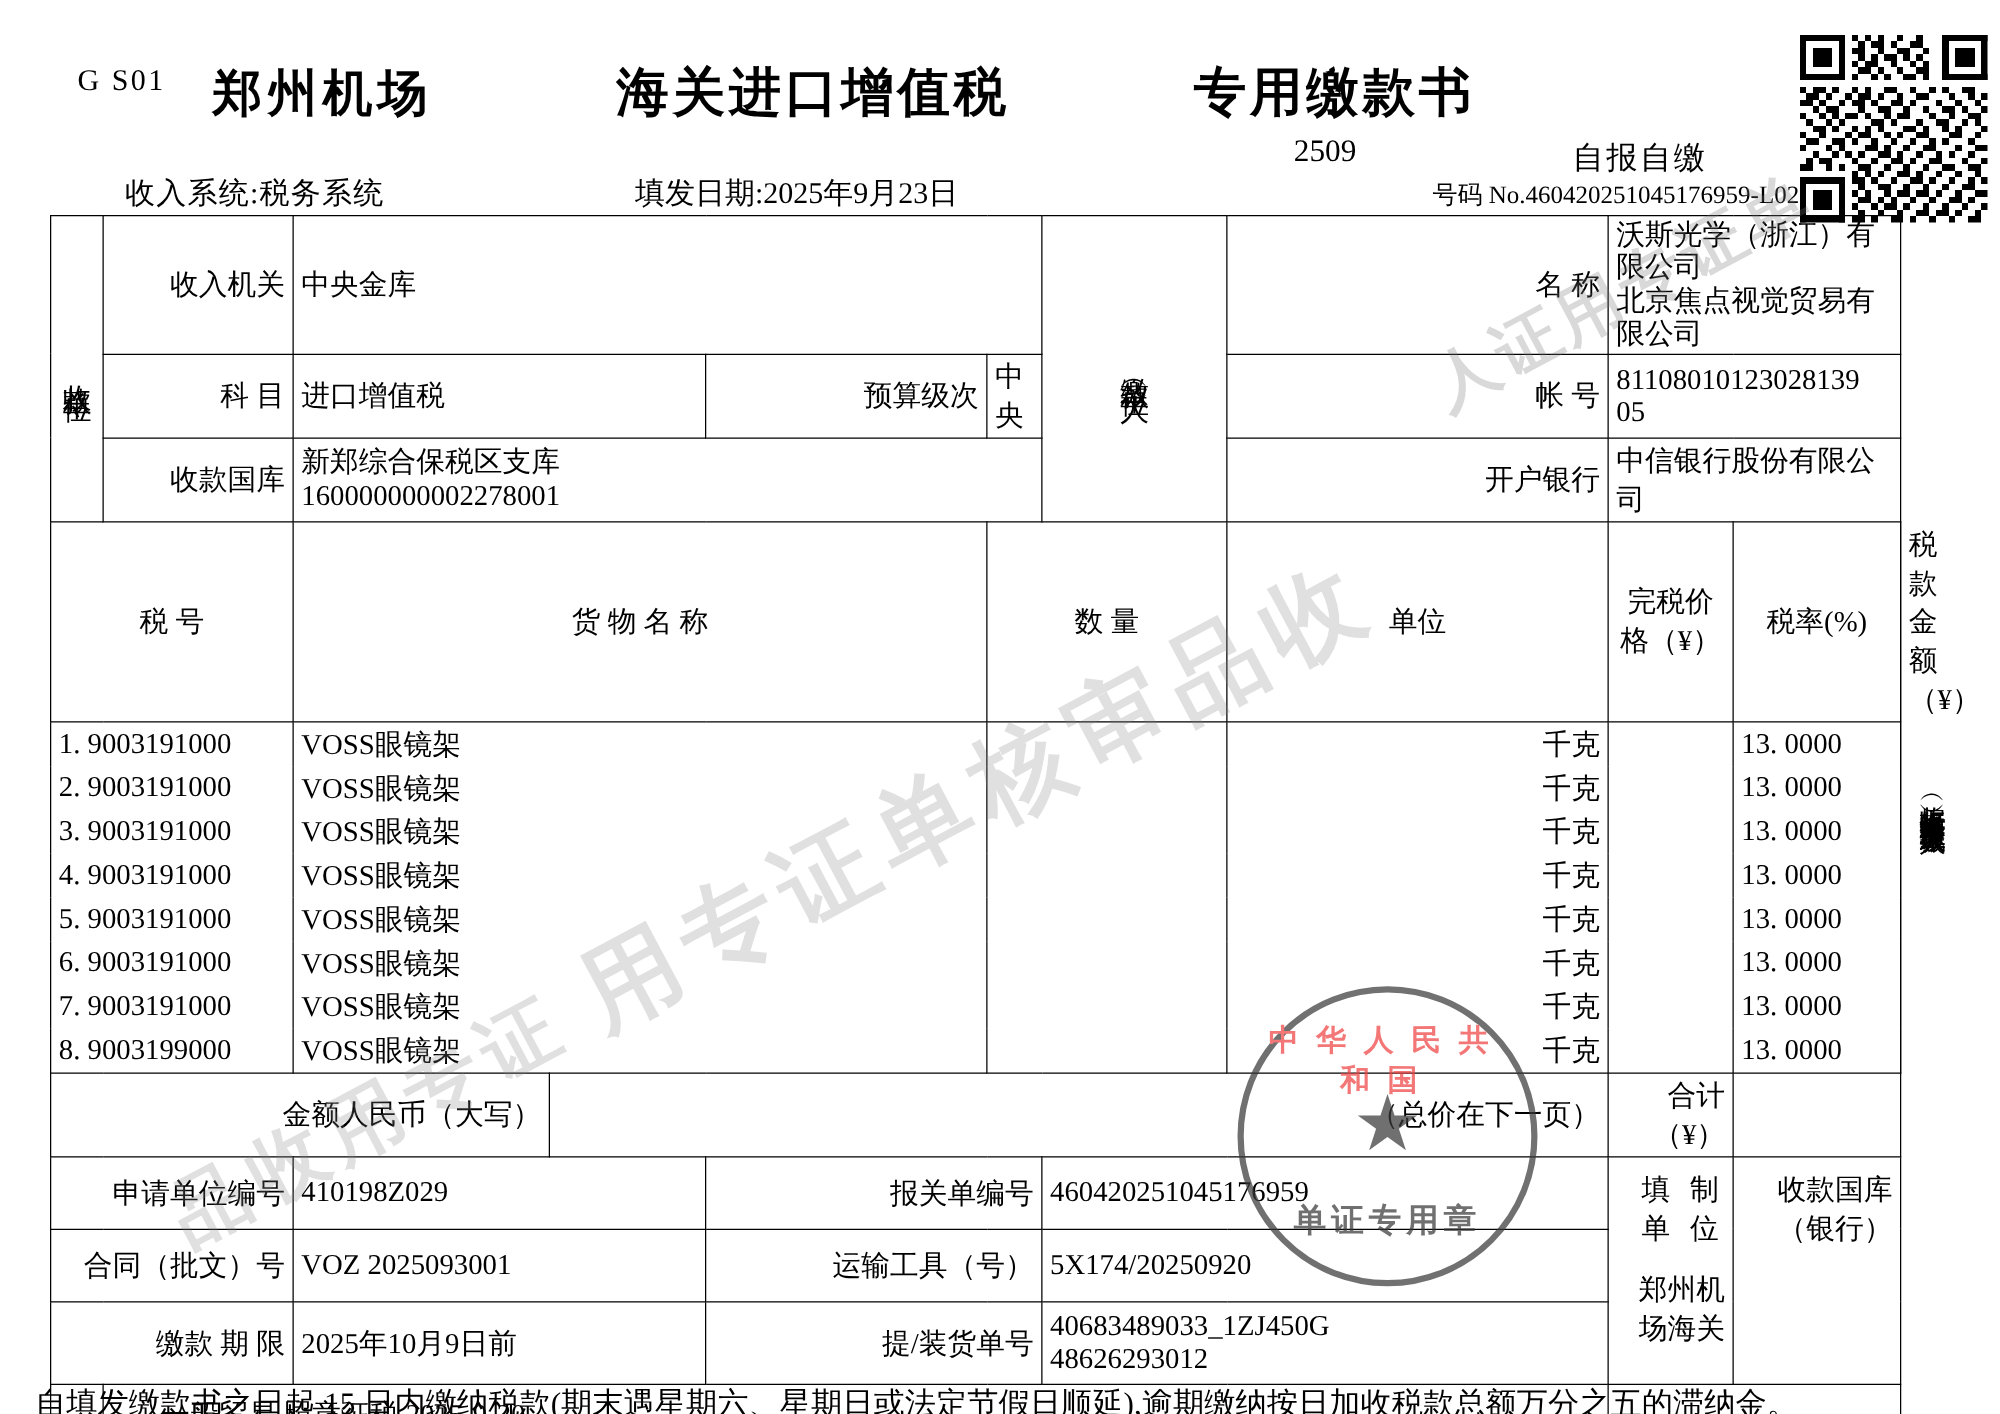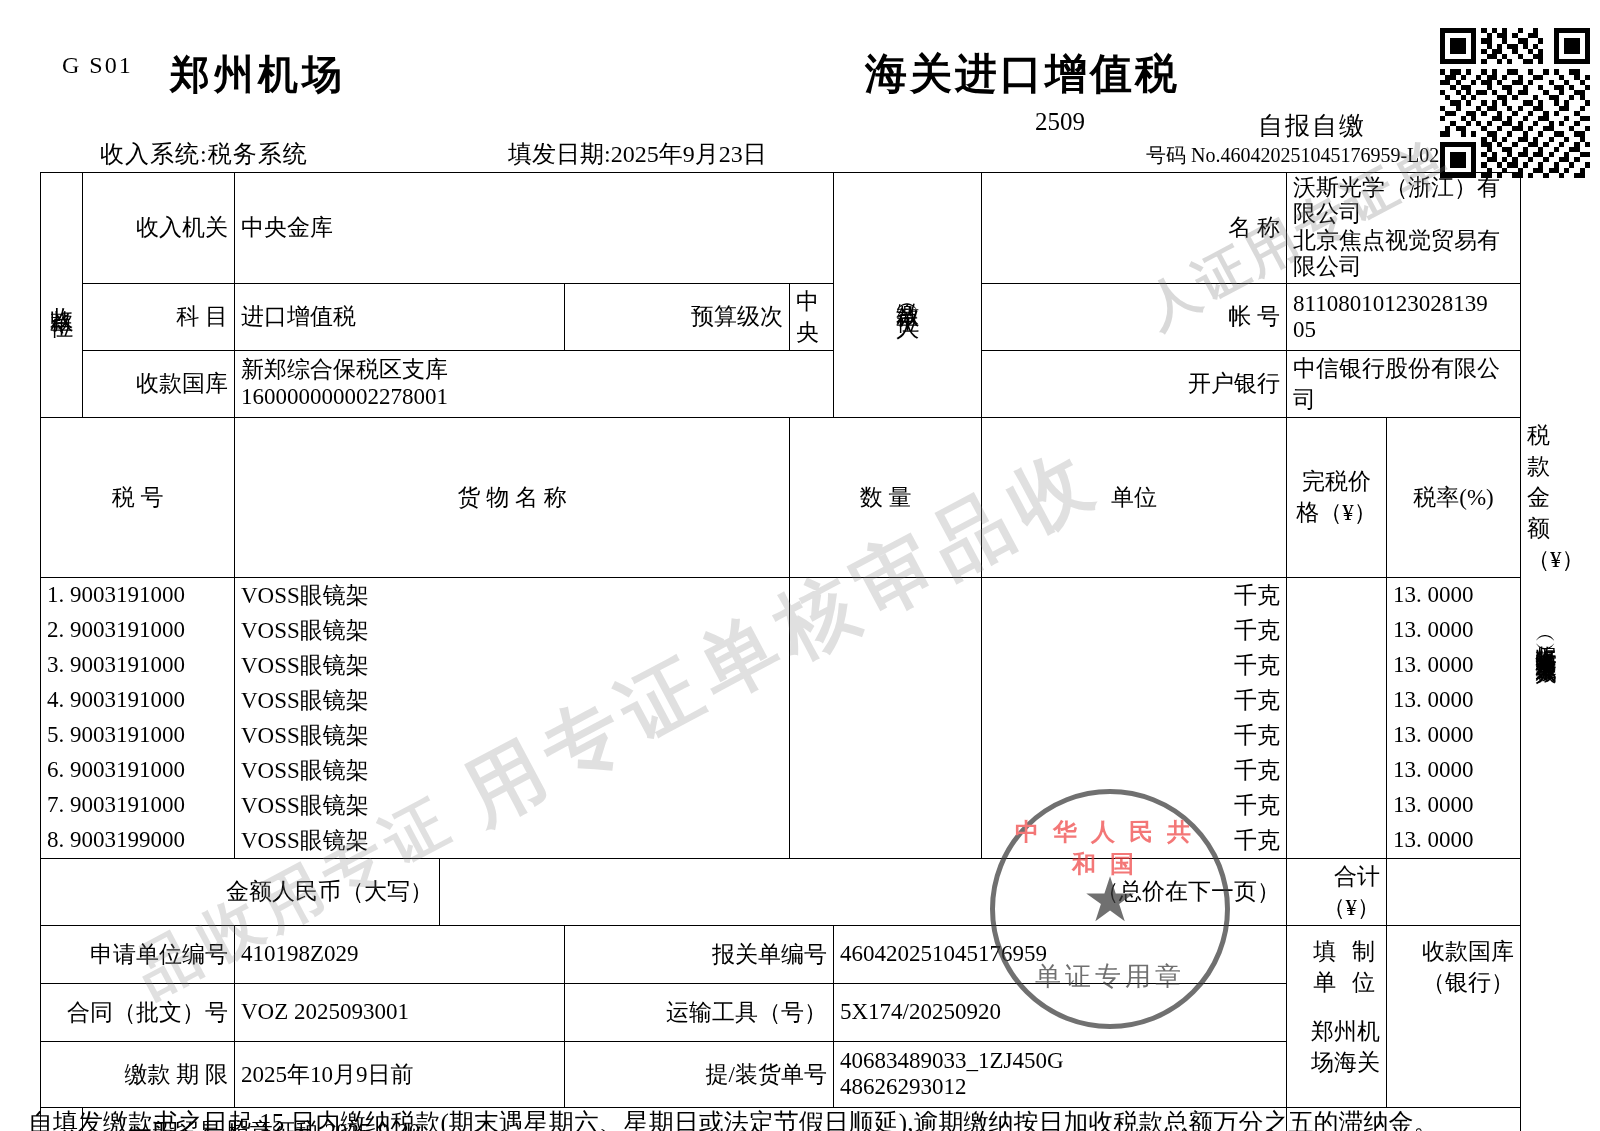--- a/index.html
+++ b/index.html
@@ -230,21 +230,21 @@
     color: #ef4444;
     font-weight: bold;
   }
   .stamp .arc-bottom {
     position: absolute;
     left: 0; right: 0; bottom: 22px;
     text-align: center;
     font-size: 26px;
     letter-spacing: 4px;
     color: #3a3a3a;
-    font-weight: normal;
+    font-weight: bold;
   }
 </style>
 </head>
 <body>
 
 <div id="page">
 
   <div class="qr">
     <svg width="150" height="150" viewBox="0 0 29 29" shape-rendering="crispEdges">
       <rect width="29" height="29" fill="#fff"></rect>
@@ -480,20 +480,21 @@
           <rect x="26" y="28" width="2" height="1"></rect>
       </g>
     </svg>
   </div>
 
   <div class="form-code">G S01</div>
 
   <div class="title-row">
     <span class="title-place">郑州机场</span>
     <span class="title-main">海关进口增值税</span>
+    <span class="title-tail">专用缴款书</span>
   </div>
 
   <div class="period-no">2509</div>
   <div class="self-declare">自报自缴</div>
   <div class="sys-line">收入系统:税务系统</div>
   <div class="issue-date">填发日期:2025年9月23日</div>
   <div class="serial-no">号码 No.4604202510451769​59-L02</div>
 
   <table class="grid">
     <colgroup>

